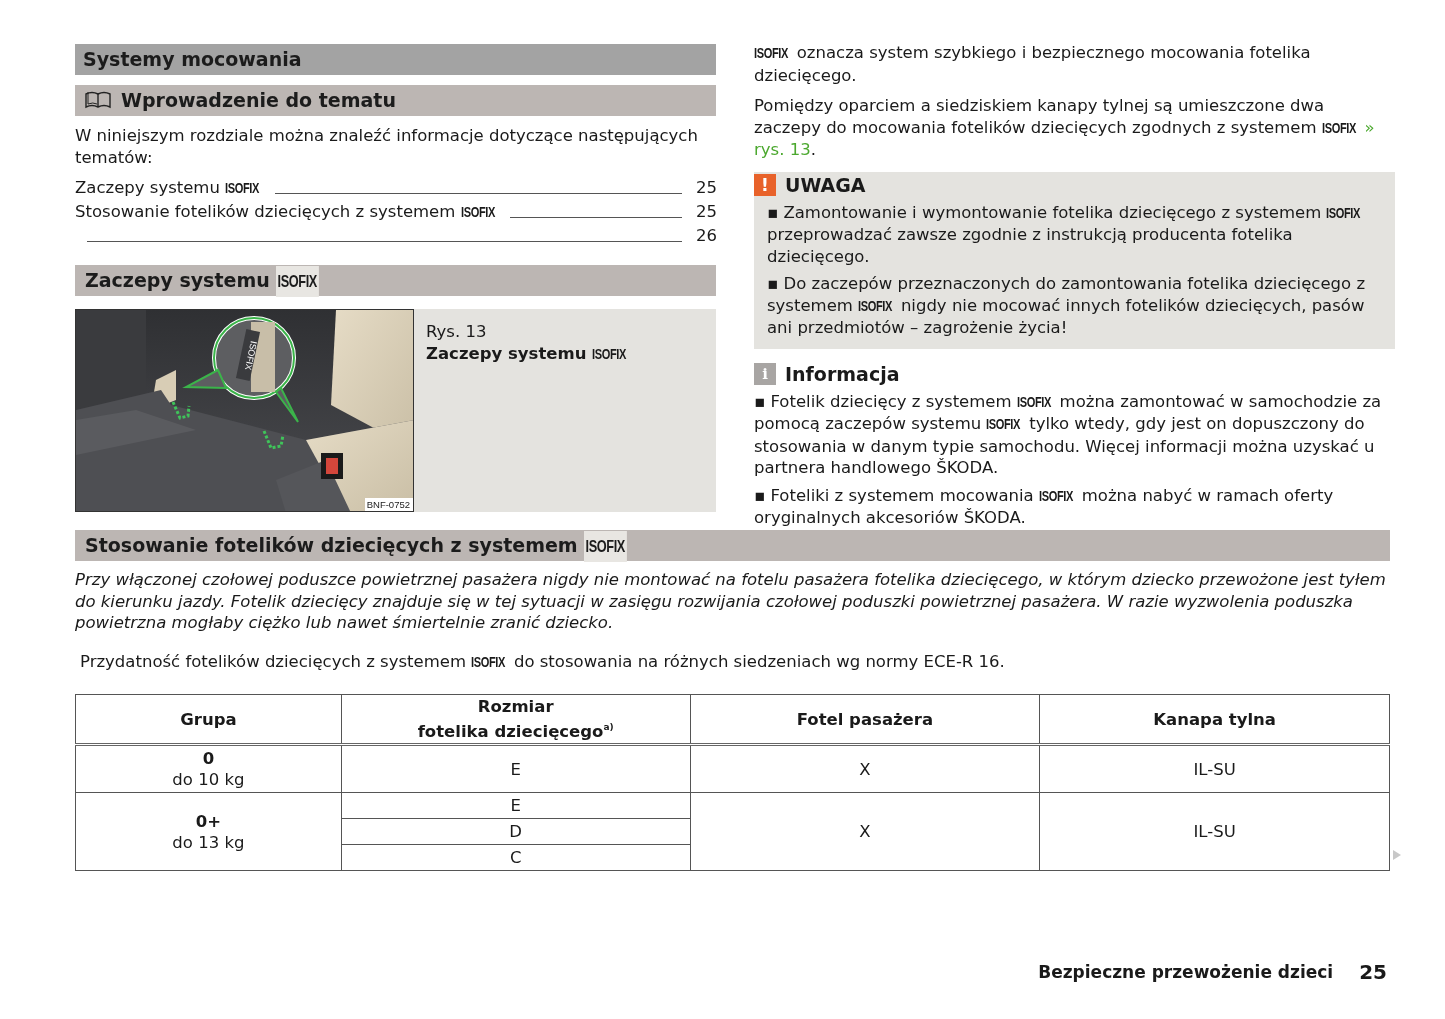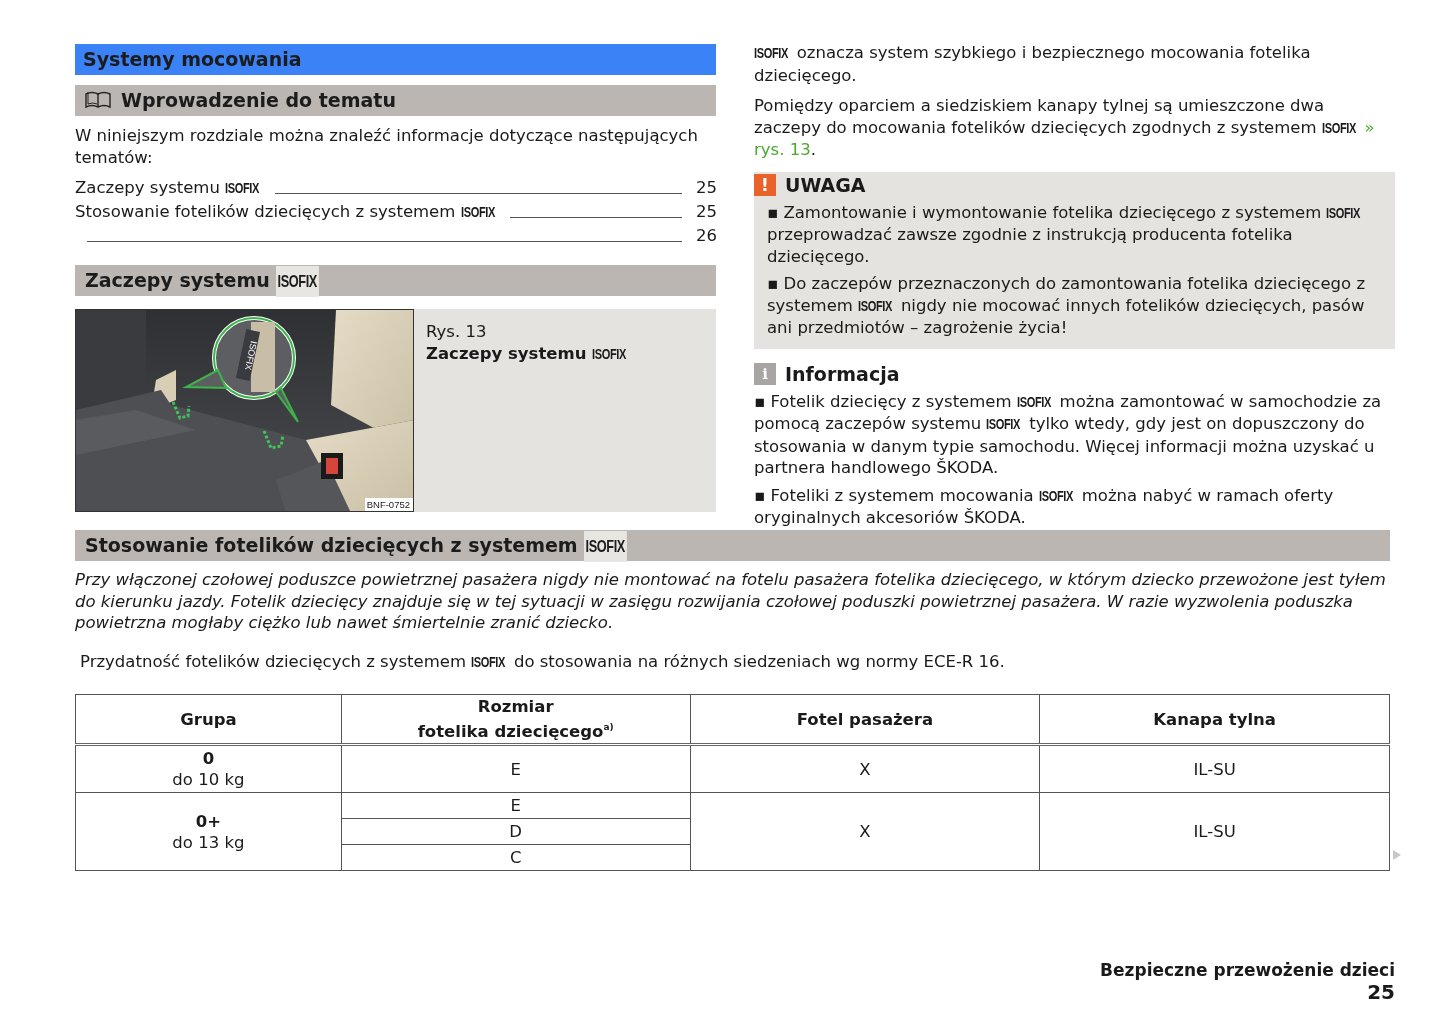--- a/index.html
+++ b/index.html
@@ -15,21 +15,21 @@
       display: inline-block;
       transform-origin: left center;
       margin-right: -6px;
     }
     .isofix-box { background: #e8e6e2; padding: 0 2px; }
 
     .col-left { position: absolute; left: 75px; top: 44px; width: 641px; }
     .col-right { position: absolute; left: 754px; top: 42px; width: 641px; }
 
     .hdr-green {
-      background: #3b82f6; height: 31px; padding: 0 8px;
+      background: #a3a3a3; height: 31px; padding: 0 8px;
       font-size: 19px; font-weight: bold; line-height: 31px; color: #1c1c1c;
       font-family: "DejaVu Sans", sans-serif;
     }
     .hdr-gray {
       background: #bcb6b3; height: 31px; padding: 0 10px;
       font-size: 19px; font-weight: bold; line-height: 31px; color: #1c1c1c;
     }
     .book-icon { display: inline-block; width: 26px; height: 18px; vertical-align: -2px; margin-right: 10px; }
 
     .para { font-size: 16.5px; line-height: 21.5px; }
@@ -67,21 +67,21 @@
     table.suit thead tr { border-bottom: 3px double #666; }
     table.suit thead th { border-bottom: 3px solid #777; }
     table.suit td { line-height: 21px; }
     .cell-bold { font-weight: bold; }
     .row0 td { height: 48px; }
     .sub td.size { height: 26px; }
     sup { font-size: 9px; }
 
     .next-arrow { position: absolute; left: 1393px; top: 850px; width: 0; height: 0; border-left: 8px solid #c8c8c8; border-top: 5px solid transparent; border-bottom: 5px solid transparent; }
 
-    .footer { position: absolute; right: 50px; top: 960px; display: flex; align-items: flex-end; flex-direction: column; }
+    .footer { position: absolute; right: 58px; top: 960px; display: flex; align-items: center; }
     .footer-title { font-size: 17px; font-weight: bold; }
     .footer-page { font-size: 20px; font-weight: bold; margin-left: 26px; }
   </style>
 </head>
 <body>
 
 <div class="col-left">
   <div class="hdr-green">Systemy mocowania</div>
 
   <div class="hdr-gray" style="margin-top:10px;">

